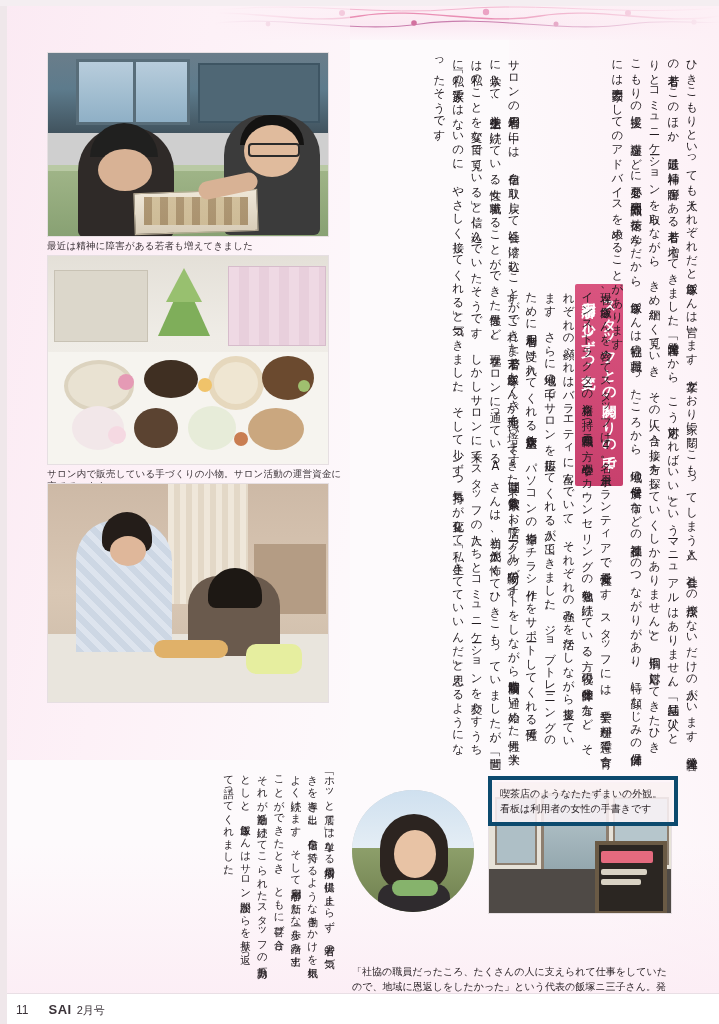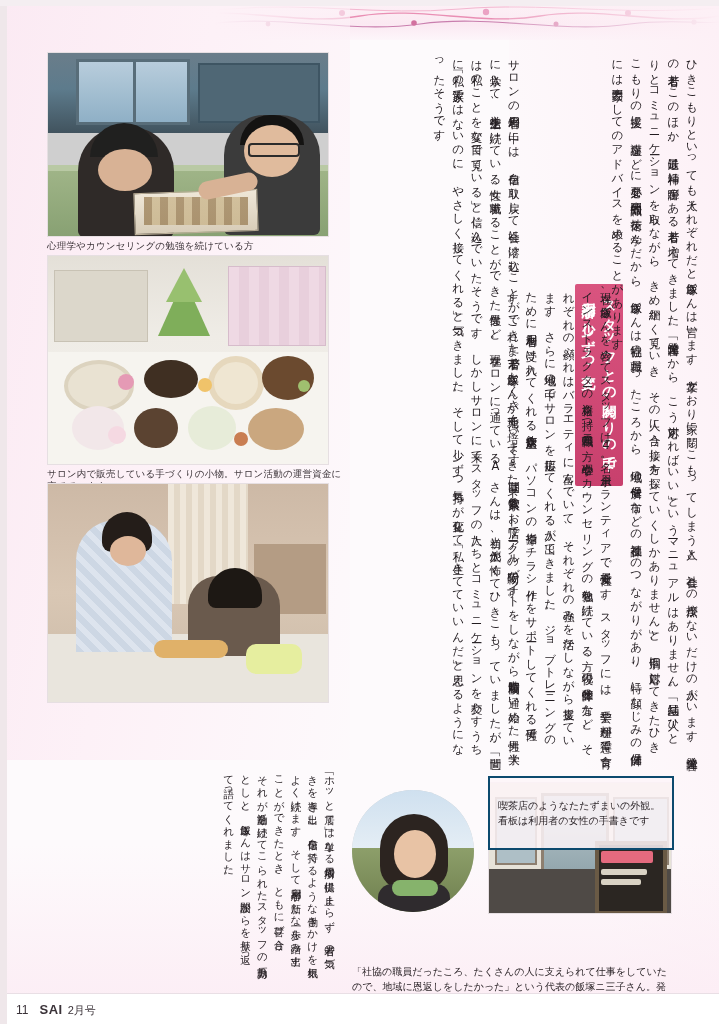--- a/index.html
+++ b/index.html
@@ -185,40 +185,40 @@
   }
   
   .capbox {
     position: absolute;
     font-family: "DejaVu Sans", "Liberation Sans", sans-serif;
     font-size: 10px;
     line-height: 1.5;
     color: #2b2428;
   }
   .capbox.pinkborder {
-    border: 2px solid #0c4a6e;
+    border: 4px solid #0c4a6e;
     background: #fdf4f8;
-    padding: 20px 8px;
+    padding: 6px 8px;
   }
   
   .footer {
     position: absolute;
     left: 0; bottom: 0;
     width: 719px; height: 30px;
     background: #fff;
     border-top: 1px solid #e9dfe5;
   }
   .folio {
     position: absolute;
     left: 16px; bottom: 6px;
     font-size: 13px;
     color: #3a3238;
     font-family: "Liberation Sans", sans-serif;
   }
-  .folio .num { font-size: 12px; margin-right: 11px; }
+  .folio .num { font-size: 12px; margin-right: 20px; }
   .folio .mag { font-weight: bold; letter-spacing: .04em; }
   .folio .iss { margin-left: 5px; font-size: 11px; margin-top: 20px; }
   
   .edge-left { position:absolute; left:0; top:0; width:7px; height:1024px; background:#efe7ea; }
   .edge-top { position:absolute; left:0; top:0; width:719px; height:6px; background:#f4eef1; }
 </style>
 </head>
 <body>
 
 <div class="page">
@@ -255,21 +255,21 @@
     <div class="p1-cap1"></div>
     <div class="p1-face1"></div>
     <div class="p1-man2"></div>
     <div class="p1-hair2"></div>
     <div class="p1-face2"></div>
     <div class="p1-glass"></div>
     <div class="p1-book"></div>
     <div class="p1-items"></div>
     <div class="p1-arm"></div>
   </div>
-  <div class="cap" style="left:47px; top:240px; width:290px;">心理学やカウンセリングの勉強を続けている方</div>
+  <div class="cap" style="left:47px; top:240px; width:290px;">最近は精神に障害がある若者も増えてきました</div>
 
   <div class="photo" id="photo2">
     <div class="p2-bg"></div>
     <div class="p2-shelfL"></div>
     <div class="p2-shelfR"></div>
     <div class="p2-tree"></div>
     <div class="p2-tree2"></div>
     <div class="p2-cloth"></div>
     <div class="p2-d1"></div>
     <div class="p2-d2"></div>

